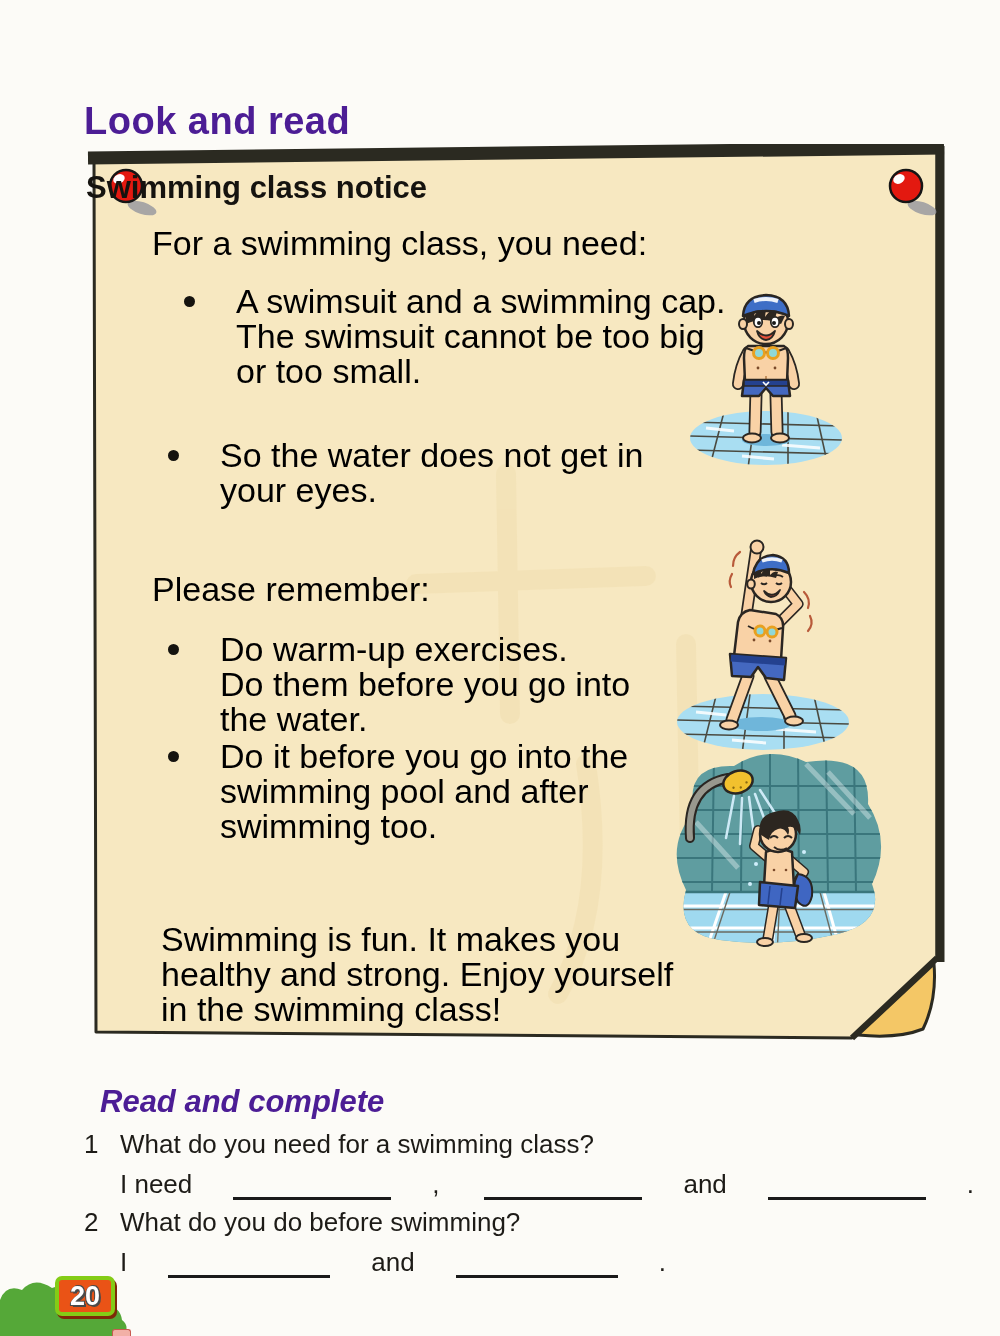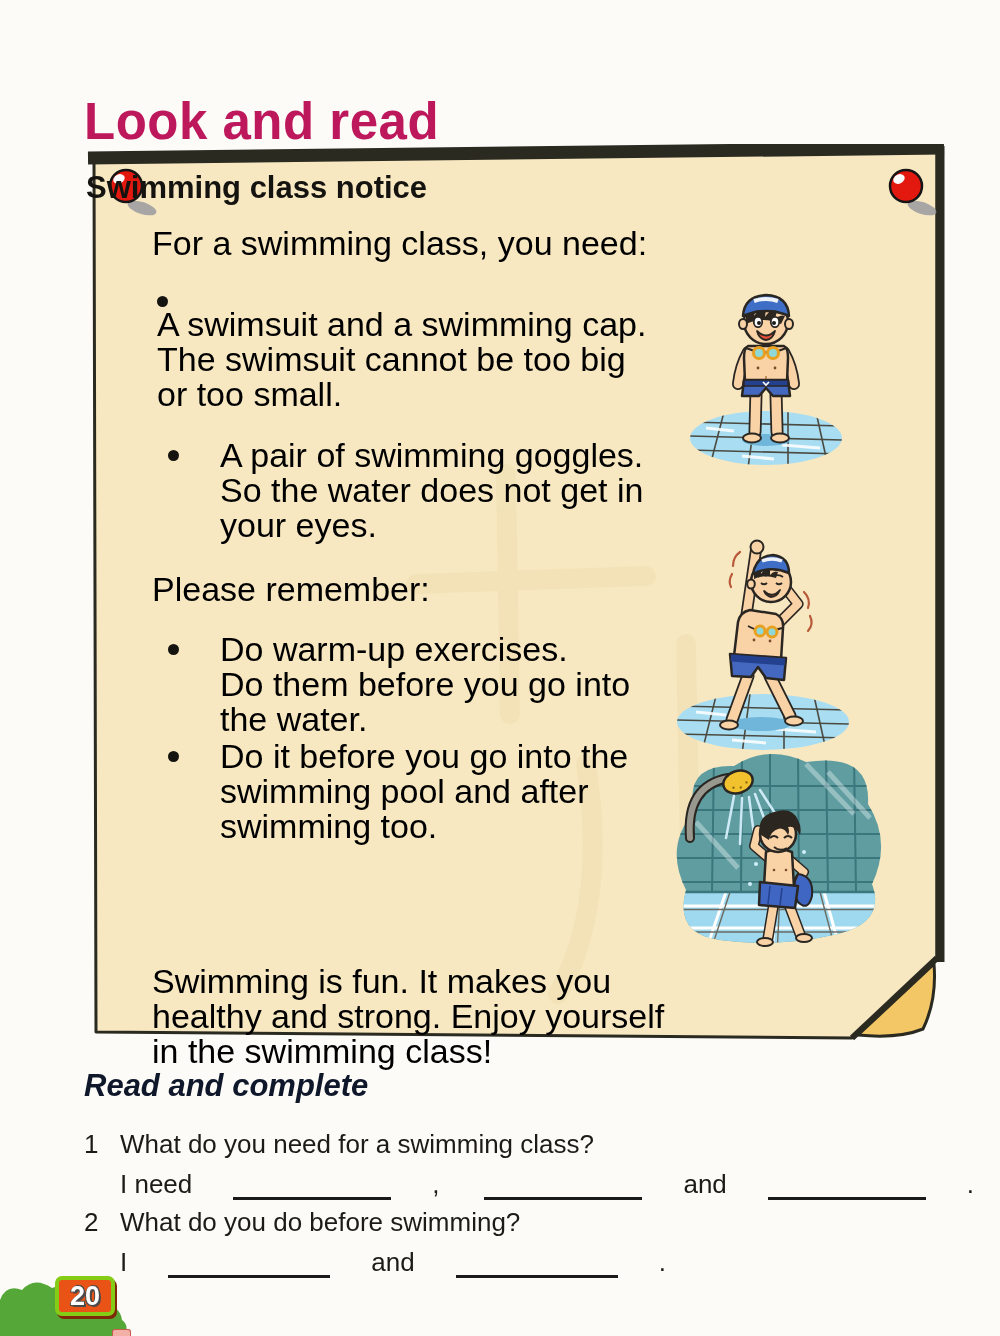--- a/index.html
+++ b/index.html
@@ -2,52 +2,52 @@
 <html><head>
 <meta charset="utf-8">
 <style>
   html,body{margin:0;padding:0;}
   body{background:#ffffff;}
   .page{
     position:relative; width:1000px; height:1336px; overflow:hidden;
     background:#fcfbf7; font-family:"Liberation Sans", sans-serif; color:#1d1b17;
   }
   .main-heading{
-    position:absolute; left:84px; top:92px; margin:0;
-    font-size:51px; font-weight:bold; letter-spacing:0.5px; color:#be185d;
+    position:absolute; left:84px; top:100px; margin:0;
+    font-size:38px; font-weight:bold; letter-spacing:0.5px; color:#4c1d95;
   }
   
   .paper{ position:absolute; left:86px; top:144px; width:862px; height:906px; }
   .paper-bg{ position:absolute; left:0; top:0; width:862px; height:906px; }
   .n-title{
     position:absolute; left:0; top:26px; width:852px; text-align:left;
     font-size:31px; font-weight:bold; color:#15130f;
   }
   .n-text{ position:absolute; font-size:34px; line-height:35px; color:#000000; }
   .n-intro{ left:66px; top:82px; }
   .n-remember{ left:66px; top:428px; }
-  .n-closing{ left:66px; top:778px;margin-top:42px; }
+  .n-closing{ left:75px; top:778px; }
   .bullet{ position:absolute; display:flex; }
   .bullet .dot{
     flex:0 0 auto; width:11px; height:11px; border-radius:50%;
     background:#15130f; margin-top:12px; margin-right:41px;
   }
-  .b1{ left:71px; top:140px;flex-direction:column; }
+  .b1{ left:98px; top:140px; }
   .b2{ left:82px; top:294px; }
   .b3{ left:82px; top:488px; }
   .b4{ left:82px; top:595px; }
   .line{ display:block; }
   .illus{ position:absolute; }
   .illusA{ left:600px; top:146px; }
   .illusB{ left:582px; top:384px; }
   .illusC{ left:570px; top:598px; }
   
   .ex-heading{
-    position:absolute; left:84px; top:1068px; margin:0;
-    font-size:31px; font-weight:bold; font-style:italic; color:#0f172a;
+    position:absolute; left:84px; top:1068px; margin:16px;
+    font-size:31px; font-weight:bold; font-style:italic; color:#4c1d95;
   }
   .questions{ position:absolute; left:84px; top:1122px; width:890px; font-size:26px; }
   .q-line{ display:flex; height:38px; align-items:flex-end; }
   .q-num{ flex:0 0 36px; }
   .a-line{ padding-left:36px; height:40px; display:flex; align-items:flex-end;gap:33px; }
   .a-line span{ white-space:pre; }
   .blank{
     display:inline-block; width:162px; height:1em;
     border-bottom:3px solid #1a1a1a; margin:0 8px;
   }
@@ -115,21 +115,20 @@
       <span>
         <span class="line">A swimsuit and a swimming cap.</span>
         <span class="line">The swimsuit cannot be too big</span>
         <span class="line">or too small.</span>
       </span>
     </div>
 
     <div class="bullet b2 n-text">
       <span class="dot"></span>
       <span>
-        <span class="line">A pair of swimming goggles.</span>
         <span class="line">So the water does not get in</span>
         <span class="line">your eyes.</span>
       </span>
     </div>
 
     <div class="n-text n-remember">Please remember:</div>
 
     <div class="bullet b3 n-text">
       <span class="dot"></span>
       <span>

